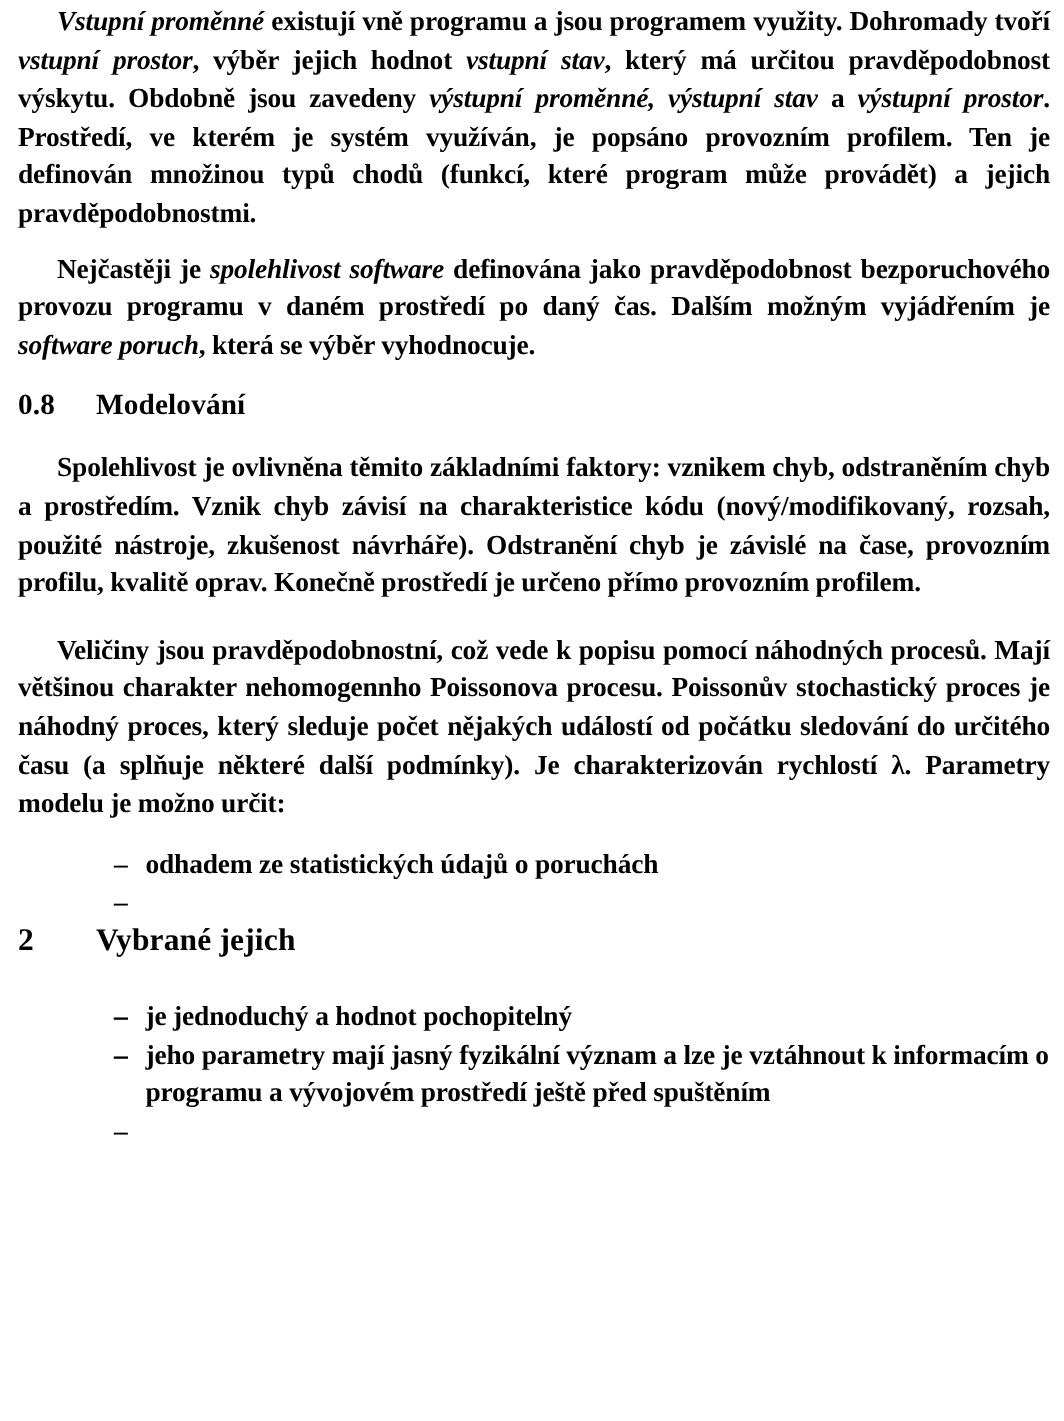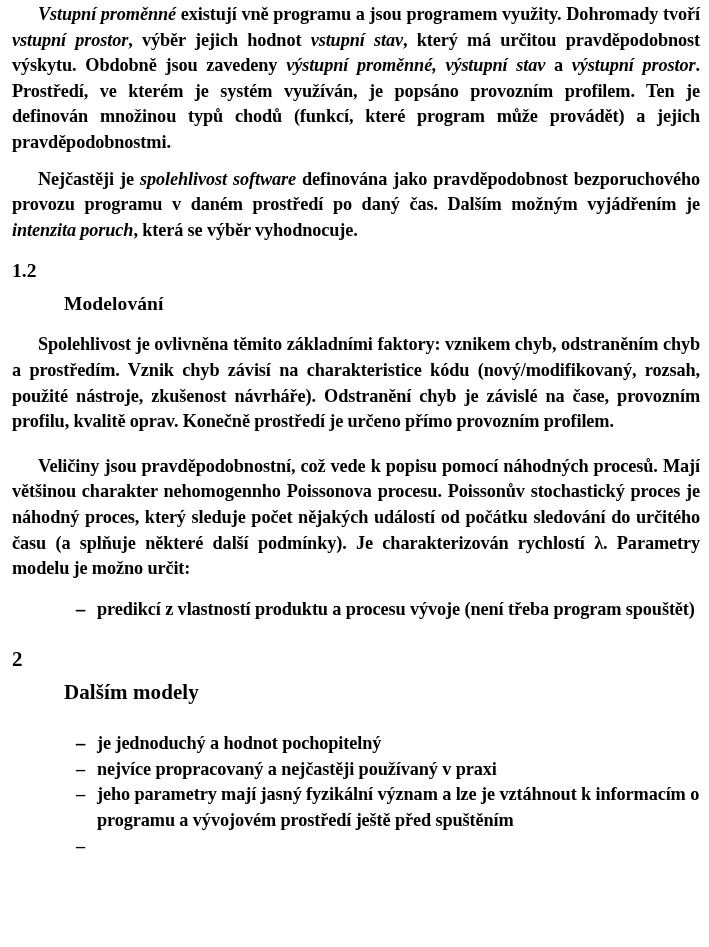--- a/index.html
+++ b/index.html
@@ -50,21 +50,21 @@
     line-height: 26px;
     font-weight: 700;
     letter-spacing: 0.1px;
     display: flex;
   }
   h2.heading .num {
     display: inline-block;
     width: 52px;
     flex: 0 0 52px;
   }
-  h2.heading .title { flex: 1 1 auto; margin-top: 33px; }
+  h2.heading .title { flex: 1 1 auto; }
   h2.heading.h-major {
     font-size: 21px;
   }
   h2.heading.h-major .num {
     width: 52px;
     flex: 0 0 52px;
   }
 
   ul.dashlist {
     margin: 0;
@@ -99,72 +99,71 @@
 </head>
 <body>
 
 <div class="page">
   <div class="content">
 
     <p class="para"><i class="ital">Vstupní proměnné</i><span> existují vně programu a jsou programem využity. Dohromady tvoří </span><i class="ital">vstupní prostor</i><span>, výběr jejich hodnot </span><i class="ital">vstupní stav</i><span>, který má určitou pravděpodobnost výskytu. Obdobně jsou zavedeny </span><i class="ital">výstupní proměnné, výstupní stav</i><span> a </span><i class="ital">výstupní prostor</i><span>. Prostředí, ve kterém je systém využíván, je popsáno provozním profilem. Ten je definován množinou typů chodů (funkcí, které program může provádět) a jejich pravděpodobnostmi.</span></p>
 
     <div class="gap-sm"></div>
 
-    <p class="para"><span>Nejčastěji je </span><i class="ital">spolehlivost software</i><span> definována jako pravděpodobnost bezporuchového provozu programu v daném prostředí po daný čas. Dalším možným vyjádřením je </span><i class="ital">intenzita poruch</i><span>, která se výběr vyhodnocuje.</span></p>
+    <p class="para"><span>Nejčastěji je </span><i class="ital">spolehlivost software</i><span> definována jako pravděpodobnost bezporuchového provozu programu v daném prostředí po daný čas. Dalším možným vyjádřením je </span><i class="ital">software poruch</i><span>, která se výběr vyhodnocuje.</span></p>
 
     <div class="gap-md"></div>
 
     <h2 class="heading">
-        <span class="num">1.2</span>
+        <span class="num">0.8</span>
         <span class="title">Modelování</span>
       </h2>
 
     <div class="gap-md"></div>
 
     <p class="para">Spolehlivost je ovlivněna těmito základními faktory: vznikem chyb, odstraněním chyb a prostředím. Vznik chyb závisí na charakteristice kódu (nový/modifikovaný, rozsah, použité nástroje, zkušenost návrháře). Odstranění chyb je závislé na čase, provozním profilu, kvalitě oprav. Konečně prostředí je určeno přímo provozním profilem.</p>
 
     <div class="gap-lg"></div>
 
     <p class="para">Veličiny jsou pravděpodobnostní, což vede k popisu pomocí náhodných procesů. Mají většinou charakter nehomogennho Poissonova procesu. Poissonův stochastický proces je náhodný proces, který sleduje počet nějakých událostí od počátku sledování do určitého času (a splňuje některé další podmínky). Je charakterizován rychlostí λ. Parametry modelu je možno určit:</p>
 
     <div class="gap-md"></div>
 
     <ul class="dashlist">
       <li>
           <span class="dash">–</span>
+          <span class="txt">odhadem ze statistických údajů o poruchách</span>
         </li>
       <li>
           <span class="dash">–</span>
-          <span class="txt">predikcí z vlastností produktu a procesu vývoje (není třeba program spouštět)</span>
         </li>
     </ul>
 
     <div class="gap-xl"></div>
 
     <h2 class="heading h-major">
         <span class="num">2</span>
-        <span class="title">Dalším modely</span>
+        <span class="title">Vybrané jejich</span>
       </h2>
 
     <div class="gap-md"></div>
 
 
     <div class="gap-sm"></div>
 
     <ul class="dashlist wide">
       <li>
           <span class="dash">–</span>
         </li>
       <li>
           <span class="dash">–</span>
           <span class="txt">je jednoduchý a hodnot pochopitelný</span>
         </li>
       <li>
           <span class="dash">–</span>
-          <span class="txt">nejvíce propracovaný a nejčastěji používaný v praxi</span>
         </li>
       <li>
           <span class="dash">–</span>
           <span class="txt">jeho parametry mají jasný fyzikální význam a lze je vztáhnout k informacím o programu a vývojovém prostředí ještě před spuštěním</span>
         </li>
       <li>
           <span class="dash">–</span>
         </li>
     </ul>
 

